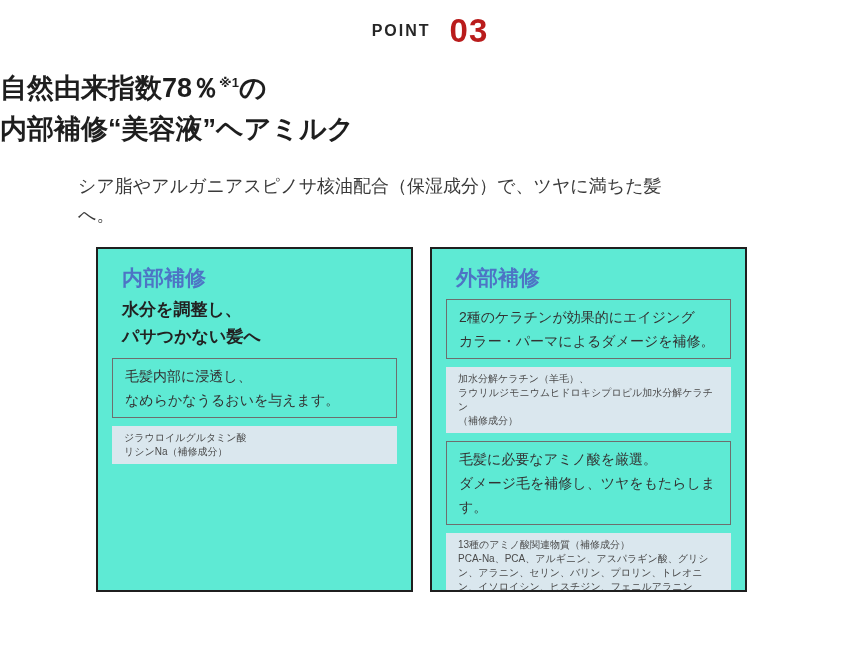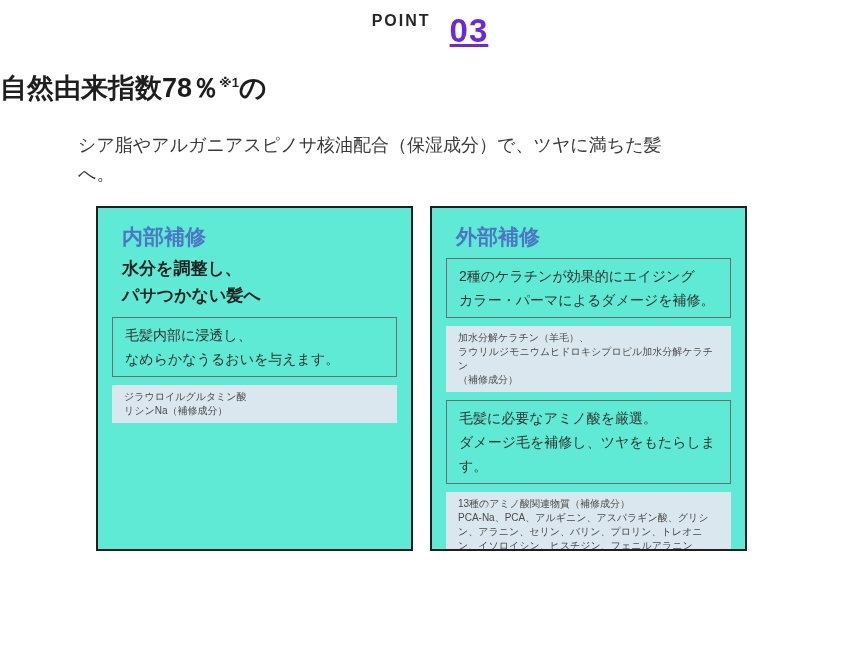--- a/index.html
+++ b/index.html
@@ -15,28 +15,28 @@
     width: 860px; height: 667px;
     background: #ffffff;
     font-family: "Liberation Sans", "DejaVu Sans", sans-serif;
     color: var(--text);
     overflow: hidden;
   }
   .page { width: 860px; height: 667px; padding-top: 10px; }
 
   
   .point-row {
-    display: flex; justify-content: center; align-items: flex-start;
+    display: flex; justify-content: center; align-items: center;
     gap: 19px; margin-top: 2px;
   }
   .point-label {
     font-size: 16px; font-weight: bold; letter-spacing: 2px; color: #262626;
   }
   .point-number {
-    font-size: 33px; font-weight: bold; color: #6d28d9; letter-spacing: 1px; text-decoration: underline;
+    font-size: 33px; font-weight: bold; color: #b91c1c; letter-spacing: 1px;
   }
 
   
   .title {
     margin: 12px 0 0; text-align: left;
     font-size: 27px; font-weight: bold; color: #1e1e1e; line-height: 41px;
   }
   .title-line { display: block; }
   .sup-t { font-size: 13px; font-weight: bold; vertical-align: super; }
 
@@ -81,20 +81,21 @@
 
 <div class="page">
 
   <div class="point-row">
     <span class="point-label">POINT</span>
     <span class="point-number">03</span>
   </div>
 
   <h1 class="title">
     <span class="title-line"><span>自然由来指数78％</span><sup class="sup-t">※1</sup><span>の</span></span>
+    <span class="title-line">内部補修“美容液”ヘアミルク</span>
   </h1>
 
   <div class="intro">
     <p class="intro-p pre">シア脂やアルガニアスピノサ核油配合（保湿成分）で、ツヤに満ちた髪
 へ。</p>
   </div>
 
   <div class="cards">
 
     <section class="card">

